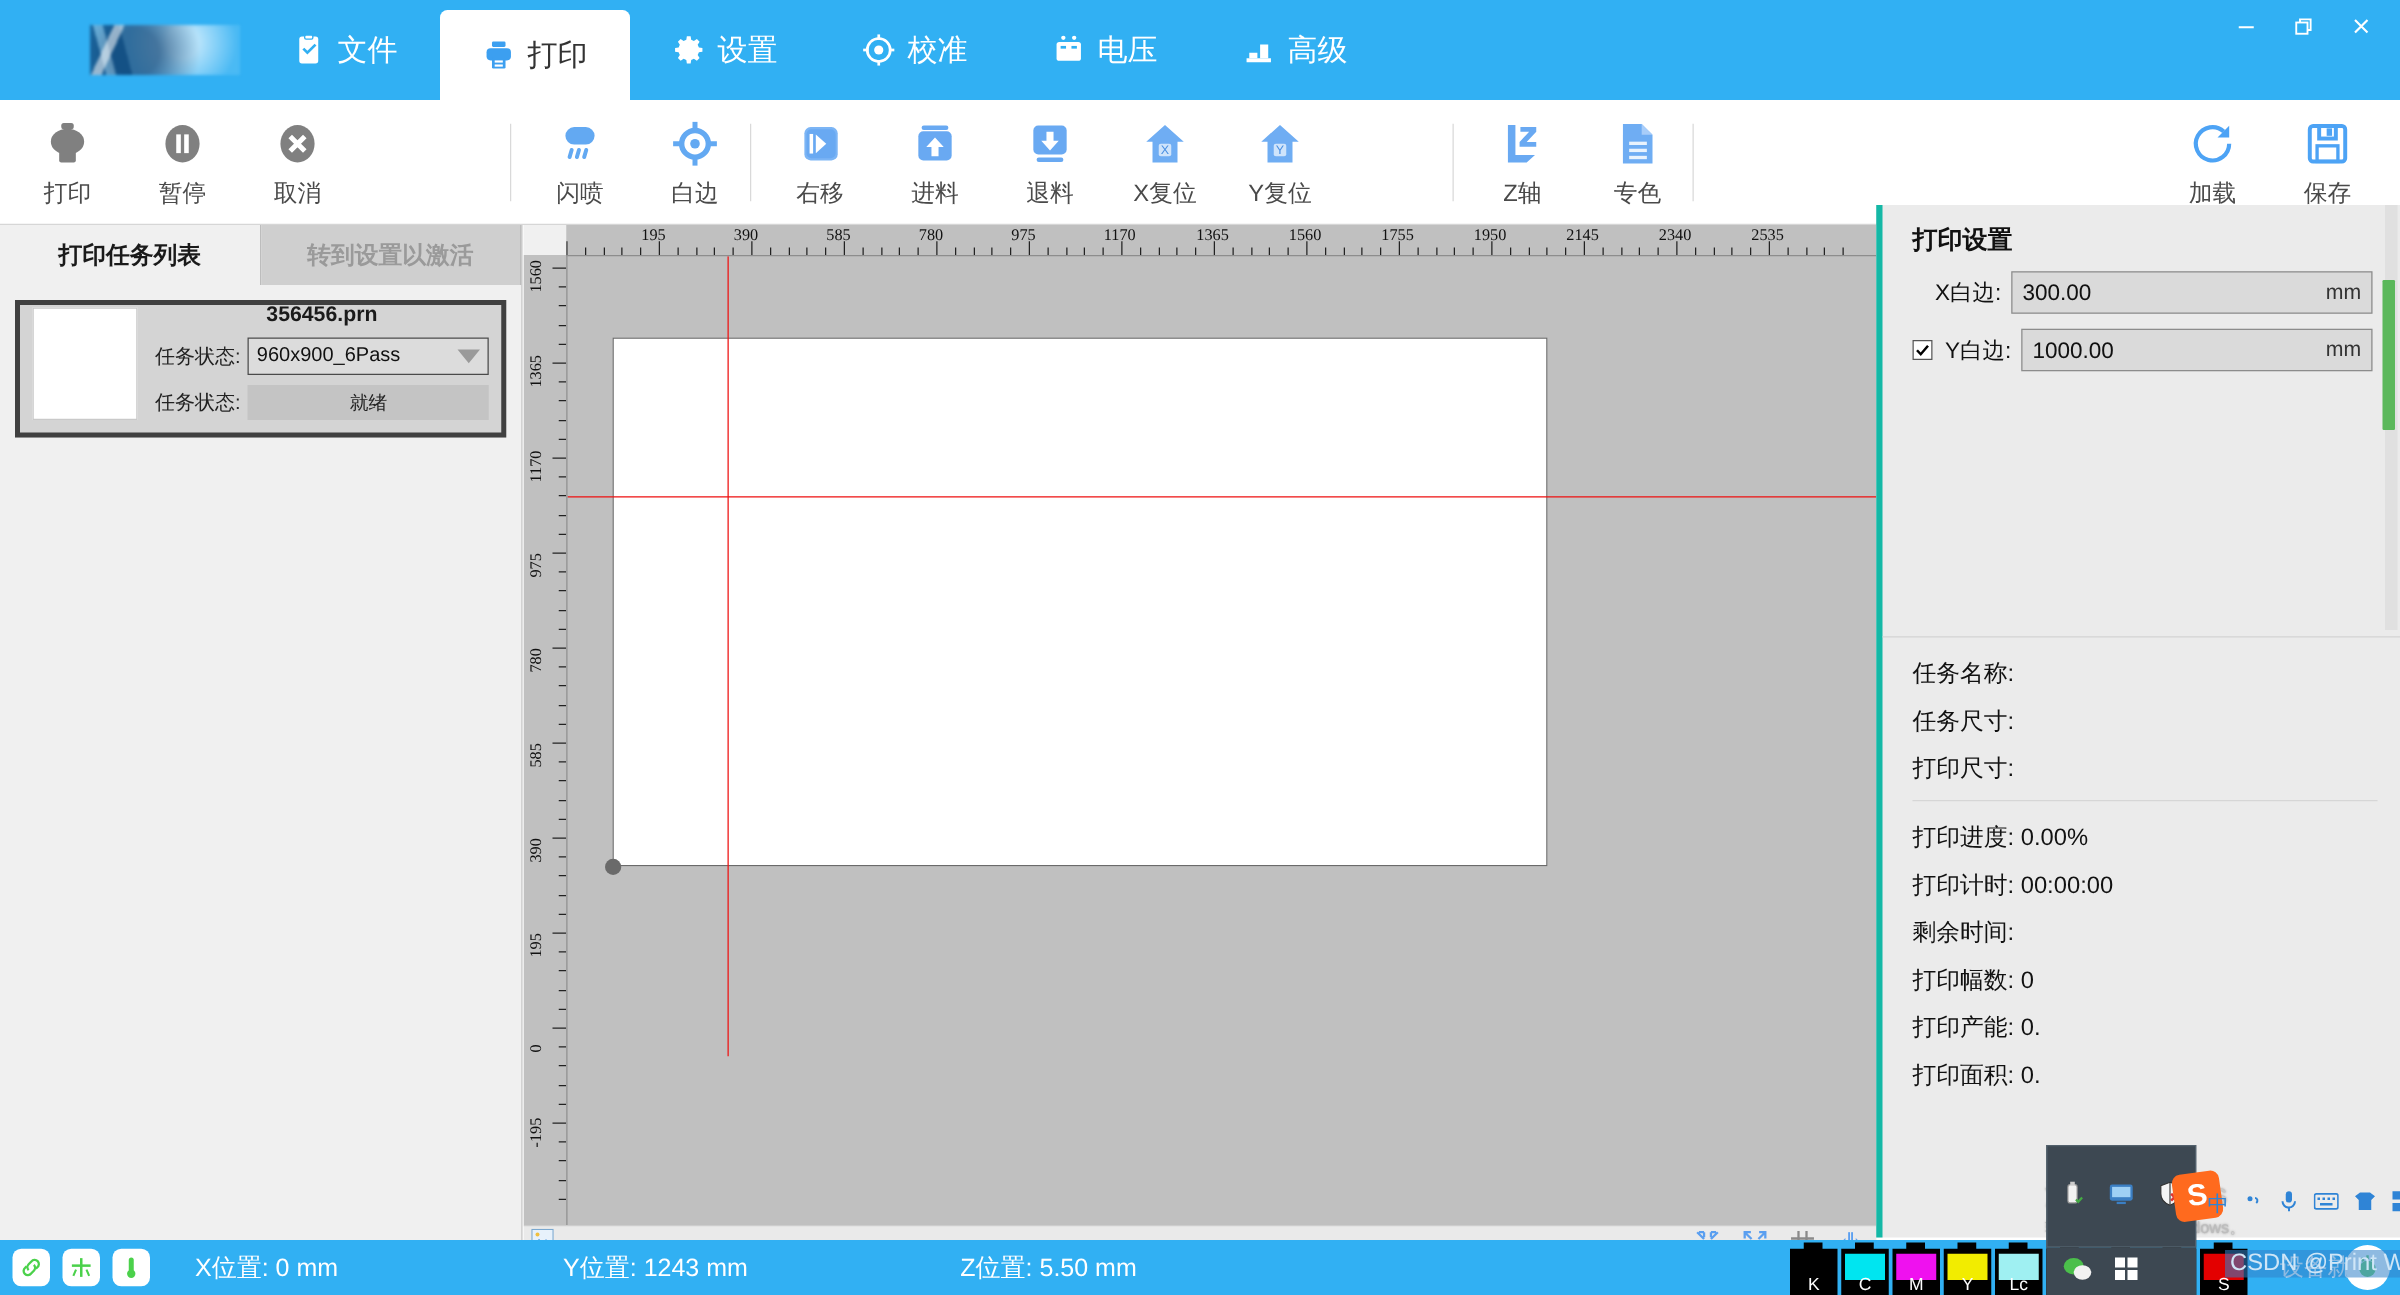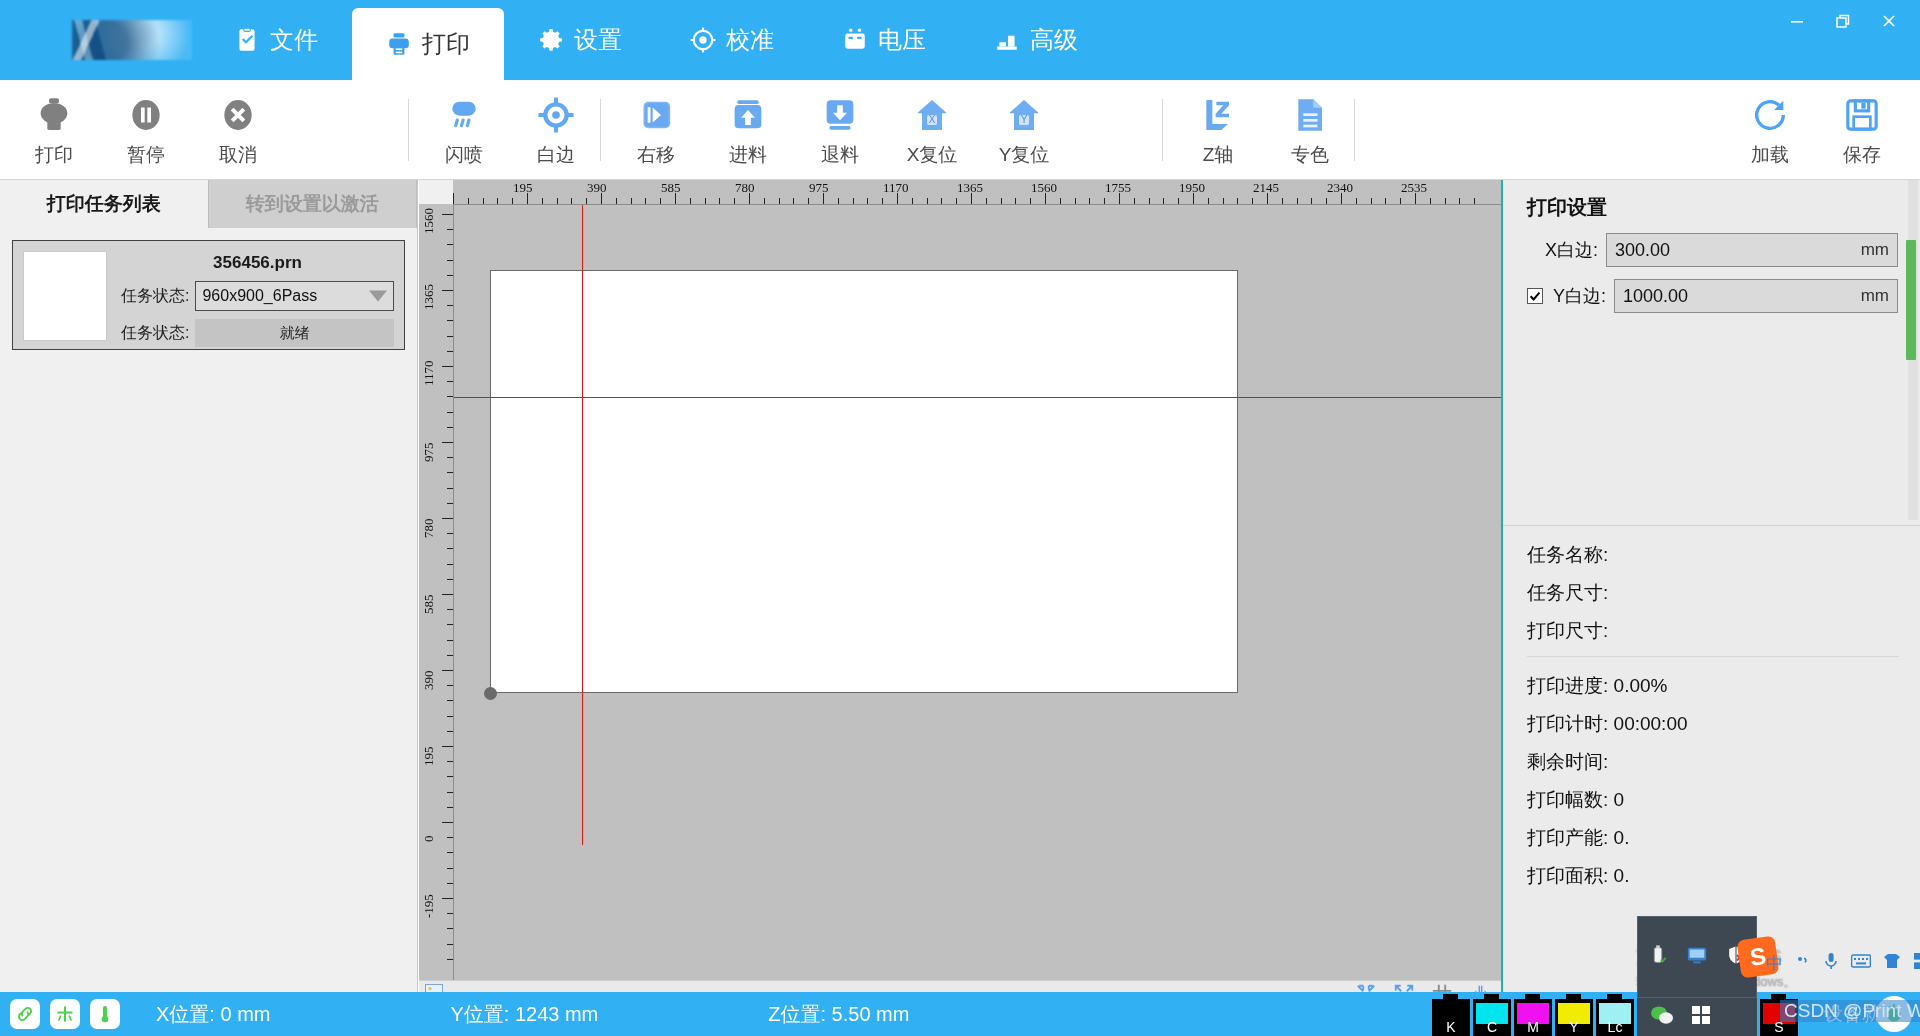--- a/index.html
+++ b/index.html
@@ -62,22 +62,22 @@
     background: #f0f0f0; border-right: 1px solid #c8c8c8;
   }
   .ltabs { display: flex; height: 48px; }
   .ltab {
     flex: 1; display: flex; align-items: center; justify-content: center;
     font-size: 19px; font-weight: bold; color: #9a9a9a; background: #cfcfcf;
     border-right: 1px solid #bdbdbd; cursor: pointer;
   }
   .ltab.active { background: #f0f0f0; color: #1a1a1a; }
   .jobcard {
-    margin: 12px; height: 110px; background: #d4d4d4; border: 1px solid #404040;
-    display: flex; padding: 10px; gap: 14px;
+    margin: 12px; height: 110px; background: #d4d4d4; border: 4px solid #404040;
+    display: flex; padding: 10px; gap: 14px; align-items: flex-end;
   }
   .jobthumb { width: 84px; height: 90px; background: #ffffff; border: 1px solid #c9c9c9; }
   .jobinfo { flex: 1; display: flex; flex-direction: column; gap: 8px; padding-top: 2px; }
   .jobname { font-size: 17px; font-weight: bold; color: #1a1a1a; text-align: center; }
   .jobrow { display: flex; align-items: center; gap: 6px; }
   .jlabel { font-size: 16px; color: #222; white-space: nowrap; }
   .jselect {
     flex: 1; height: 30px; background: #dcdcdc; border: 1px solid #4a4a4a;
     display: flex; align-items: center; padding: 0 6px; font-size: 16px; color: #111; position: relative;
   }
@@ -121,22 +121,22 @@
   .canvastools {
     position: absolute; left: 0; bottom: 0; width: 1082px; height: 26px;
     background: #eaeaea; border-top: 1px solid #cdcdcd; display: flex; align-items: center;
   }
   .ct-left { margin-left: 6px; display: flex; align-items: center; }
   .ct-right { margin-left: auto; margin-right: 10px; display: flex; align-items: center; gap: 16px; }
   .ct-icon { cursor: pointer; display: flex; align-items: center; }
 
   
   .rightpanel {
-    position: absolute; left: 1501px; top: 180px; width: 419px; height: 826px;
-    background: #ebebeb; border-left: 2px solid #14b8a6;
+    position: absolute; left: 1501px; top: 164px; width: 419px; height: 826px;
+    background: #ebebeb; border-left: 5px solid #14b8a6;
   }
   .rp-title { font-size: 20px; font-weight: bold; color: #111; padding: 14px 0 0 24px; }
   .rp-row { display: flex; align-items: center; gap: 8px; padding: 12px 22px 0 24px; }
   .rp-label { font-size: 18px; color: #111; white-space: nowrap; }
   .rp-input {
     flex: 1; height: 34px; background: #dadada; border: 1px solid #8c8c8c;
     display: flex; align-items: center; padding: 0 8px; font-size: 18px; color: #111;
   }
   .rp-unit { margin-left: auto; color: #333; font-size: 17px; }
   .cbox {

